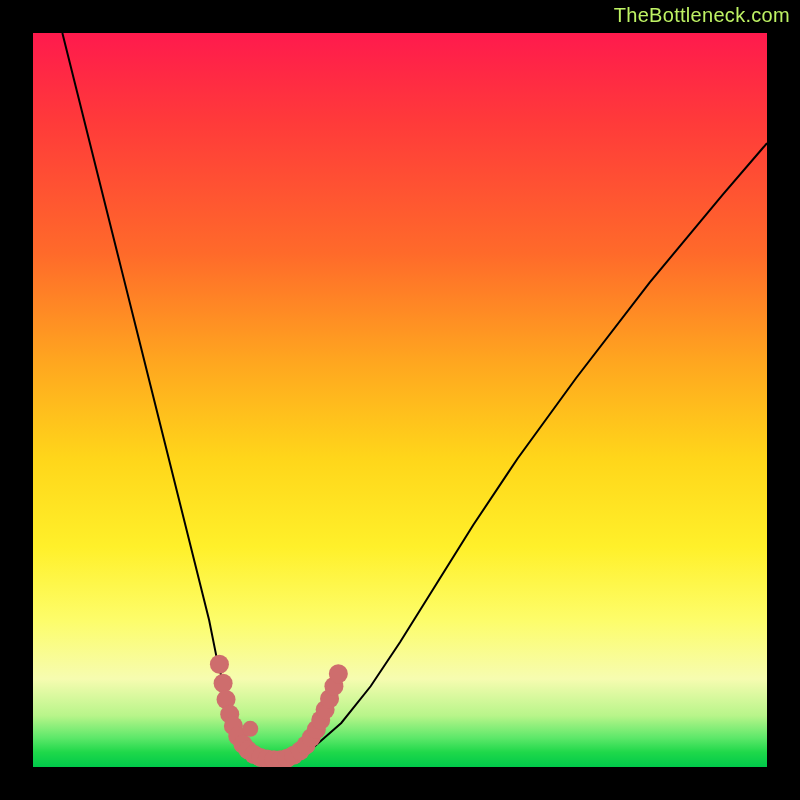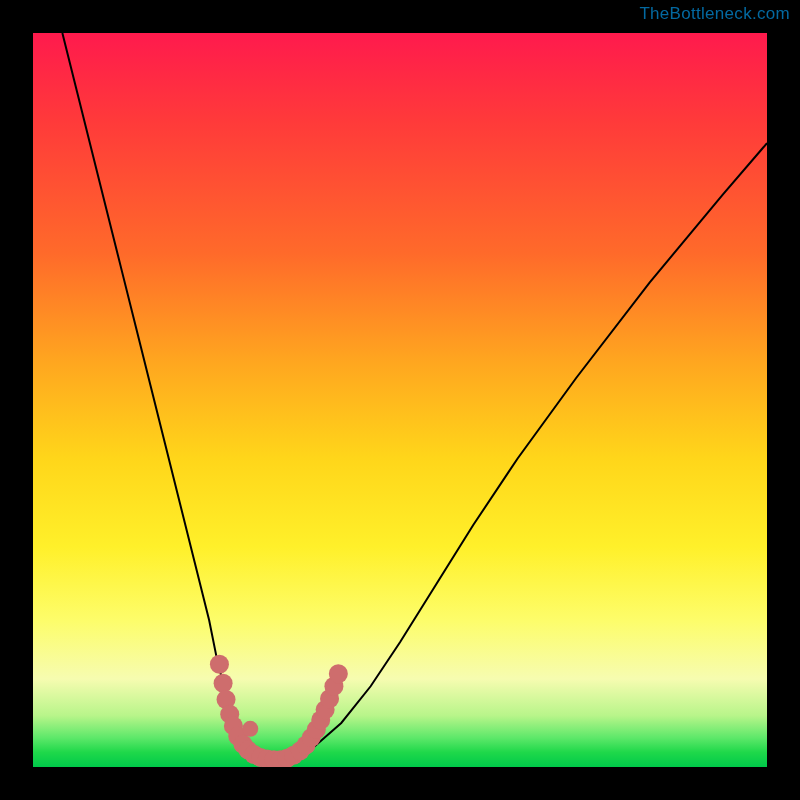--- a/index.html
+++ b/index.html
@@ -35,23 +35,23 @@
       #b8f58a 93%,
       #5ee86a 96%,
       #1fd84a 98%,
       #00c94a 100%
     );
   }
   .watermark {
     position: absolute;
     top: 4px;
     right: 10px;
-    font-size: 17px;
+    font-size: 20px;
     font-weight: 500;
-    color: #0369a1;
+    color: #bef264;
     letter-spacing: 0.3px;
   }
   svg.curve {
     position: absolute;
     left: 0;
     top: 0;
     width: 734px;
     height: 734px;
   }
 </style>

